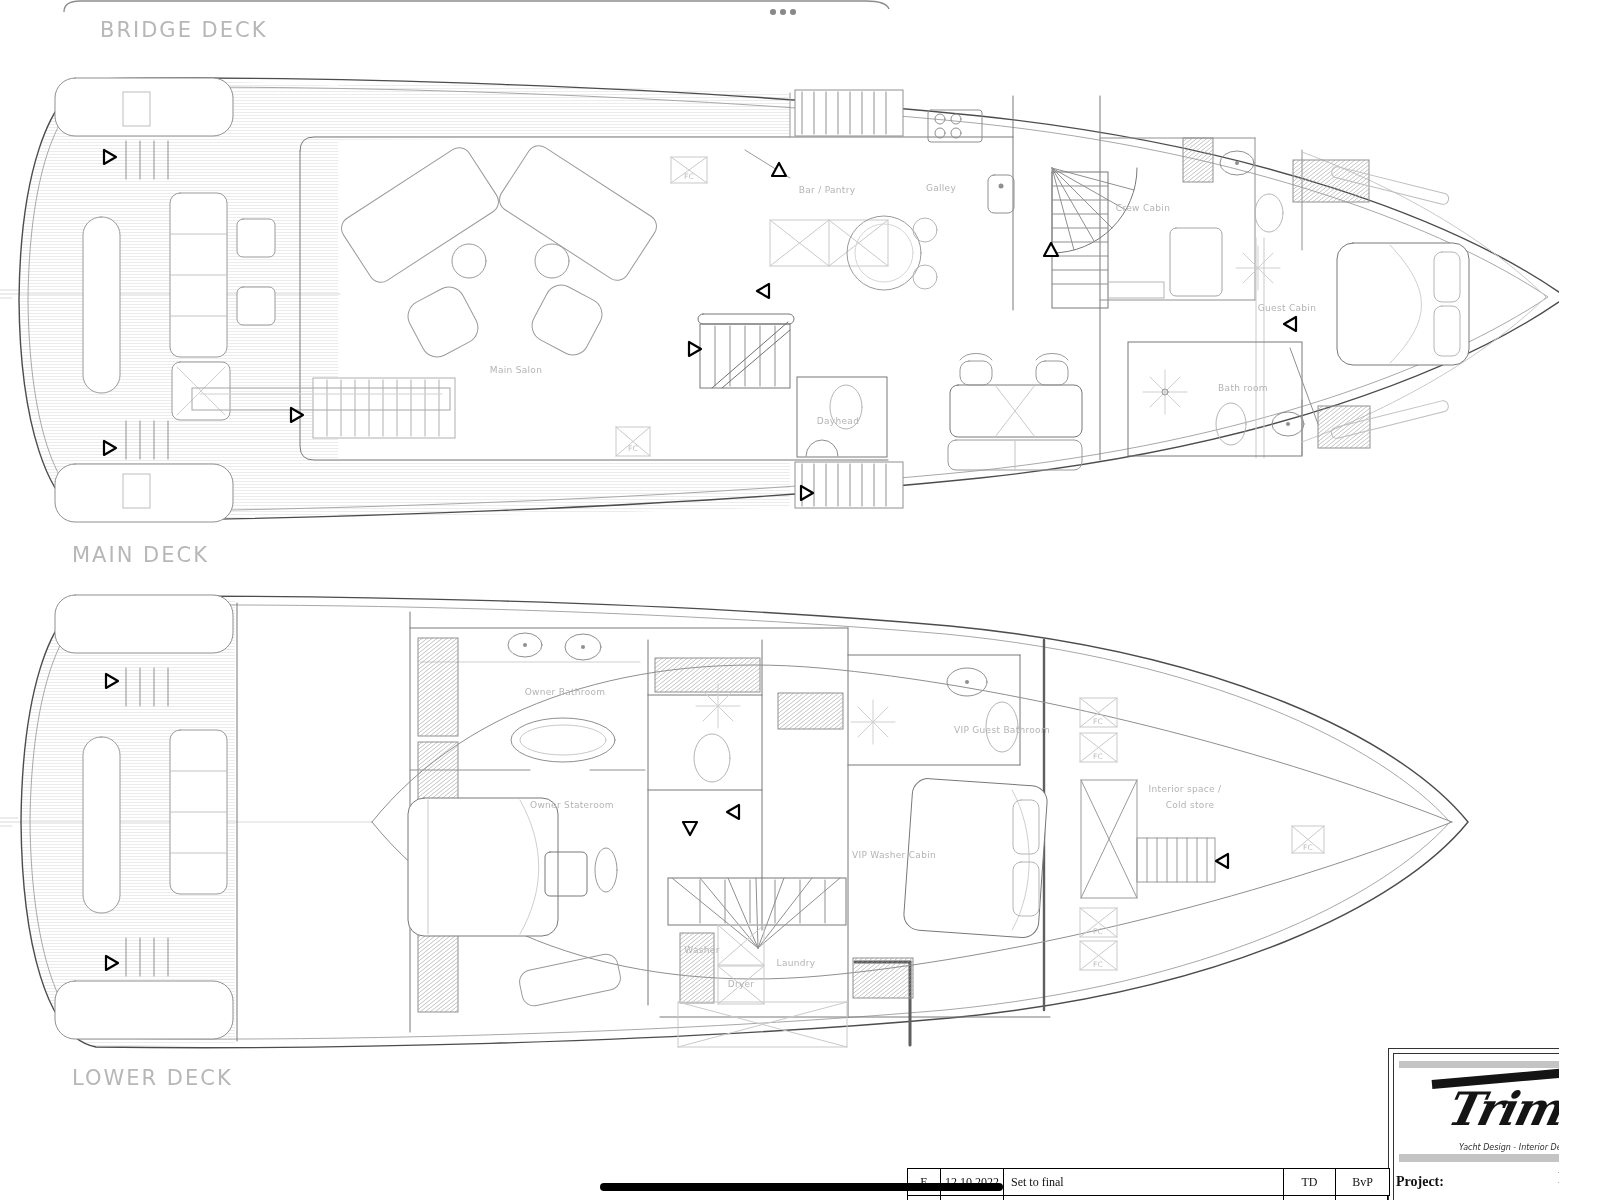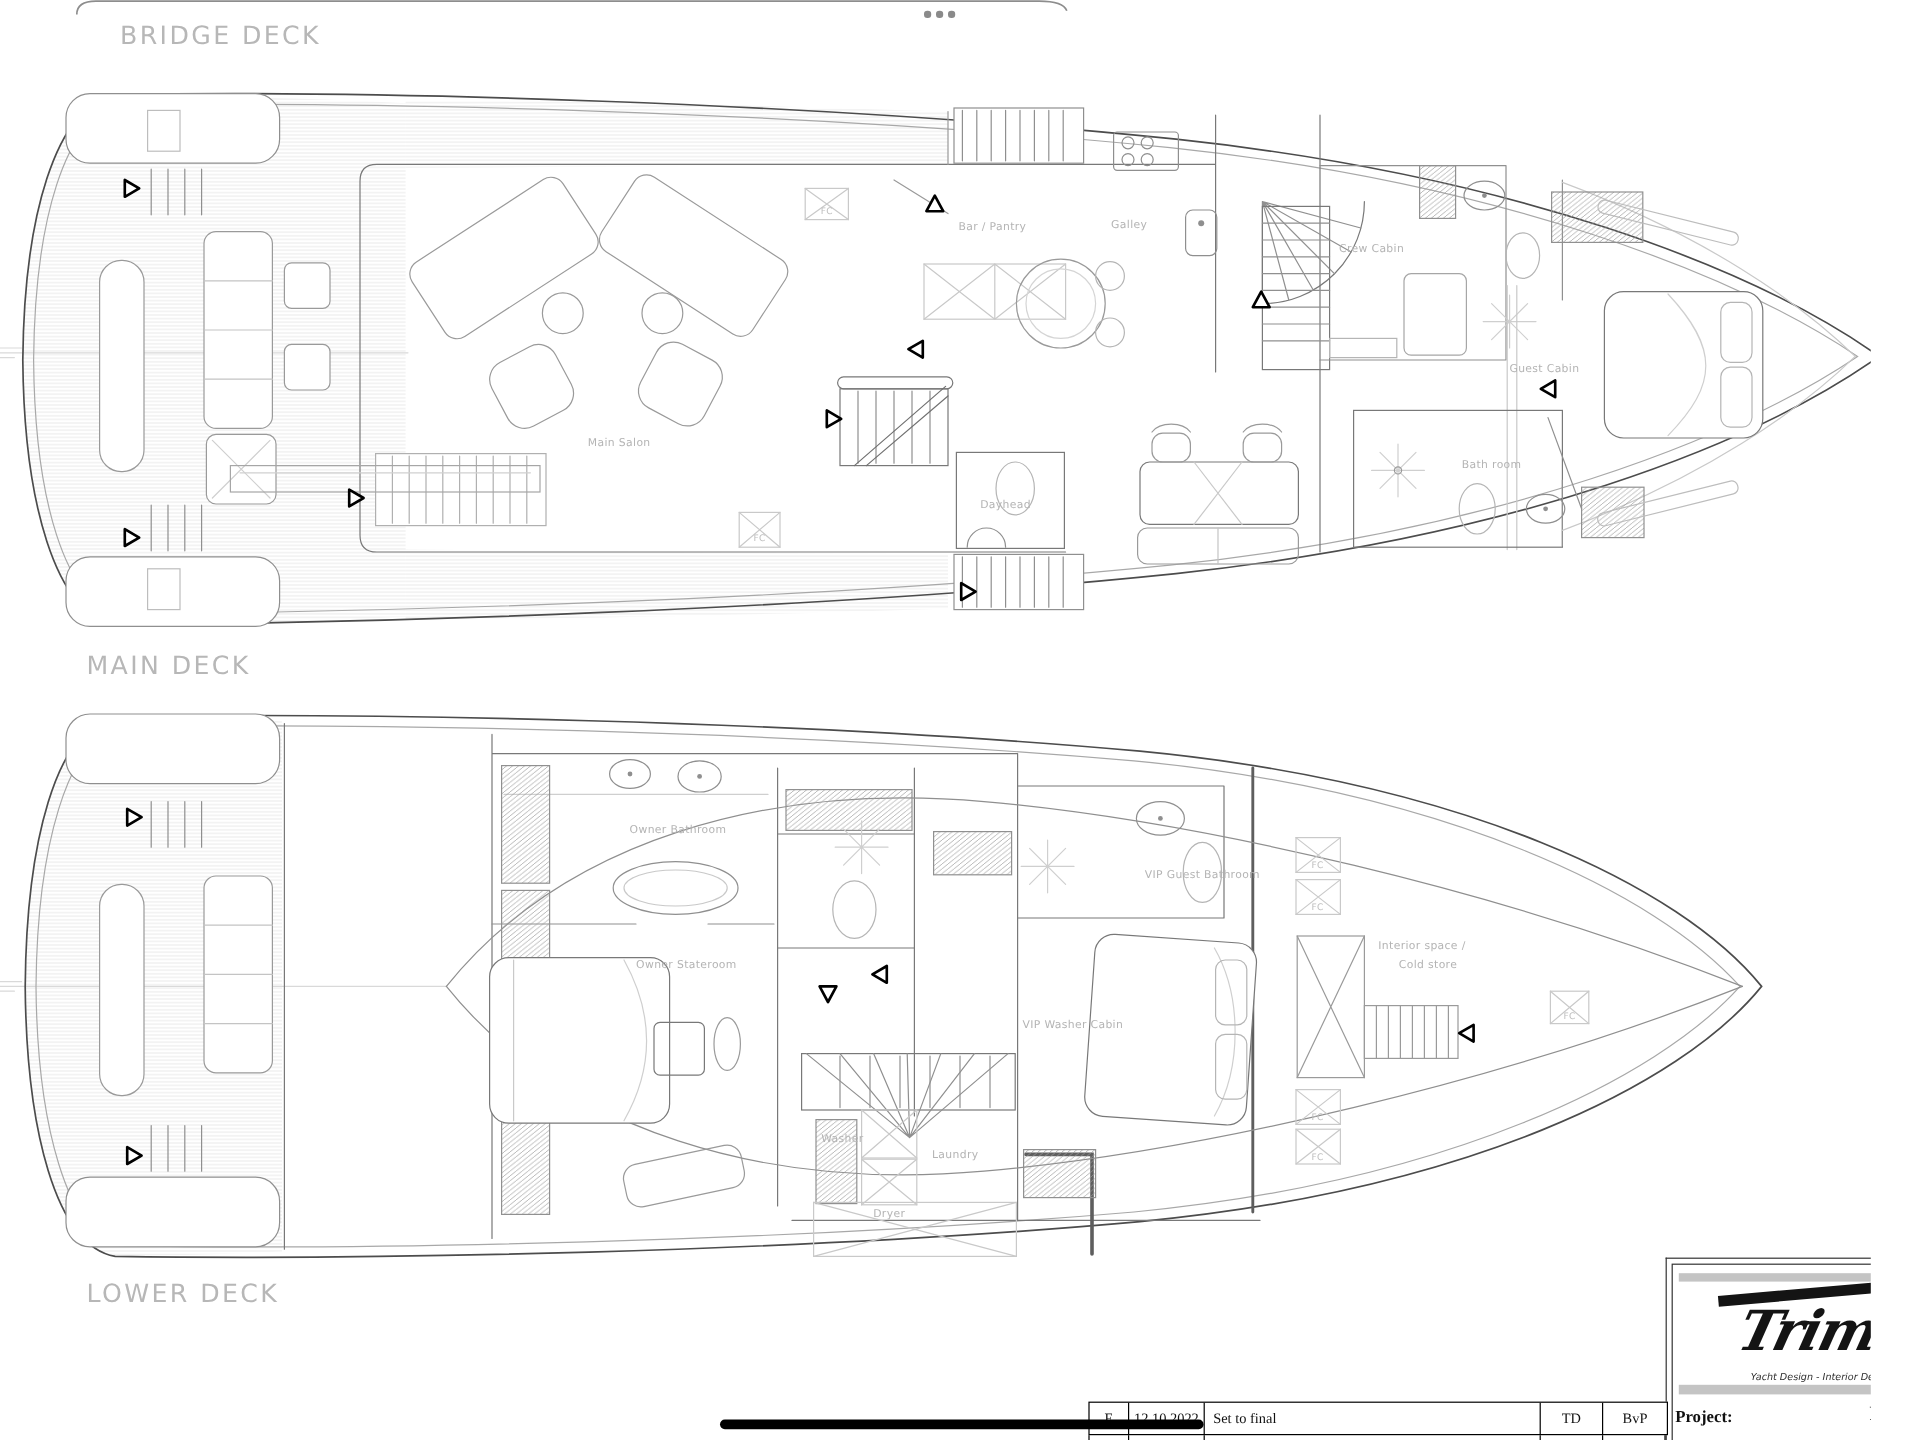--- a/index.html
+++ b/index.html
@@ -330,21 +330,21 @@
   <span class="rl fc" style="left:689px;top:176px;">FC</span>
   <span class="rl fc" style="left:633px;top:448px;">FC</span>
 
   <span class="rl" style="left:565px;top:692px;">Owner Bathroom</span>
   <span class="rl" style="left:572px;top:805px;">Owner Stateroom</span>
   <span class="rl" style="left:958px;top:730px;margin-left:44px;">VIP Guest Bathroom</span>
   <span class="rl" style="left:894px;top:855px;">VIP Washer Cabin</span>
   <span class="rl" style="left:1185px;top:789px;">Interior space /</span>
   <span class="rl" style="left:1173px;top:805px;padding-left:34px;">Cold store</span>
   <span class="rl" style="left:702px;top:950px;">Washer</span>
-  <span class="rl" style="left:741px;top:984px;margin-top:28px;">Dryer</span>
+  <span class="rl" style="left:741px;top:984px;">Dryer</span>
   <span class="rl" style="left:796px;top:963px;">Laundry</span>
   <span class="rl fc" style="left:1098px;top:721px;">FC</span>
   <span class="rl fc" style="left:1098px;top:756px;">FC</span>
   <span class="rl fc" style="left:1098px;top:931px;">FC</span>
   <span class="rl fc" style="left:1098px;top:964px;">FC</span>
   <span class="rl fc" style="left:1308px;top:847px;">FC</span>
 
   <div>
     <div class="tb-line-v"></div>
     <div class="tb-line-h"></div>

